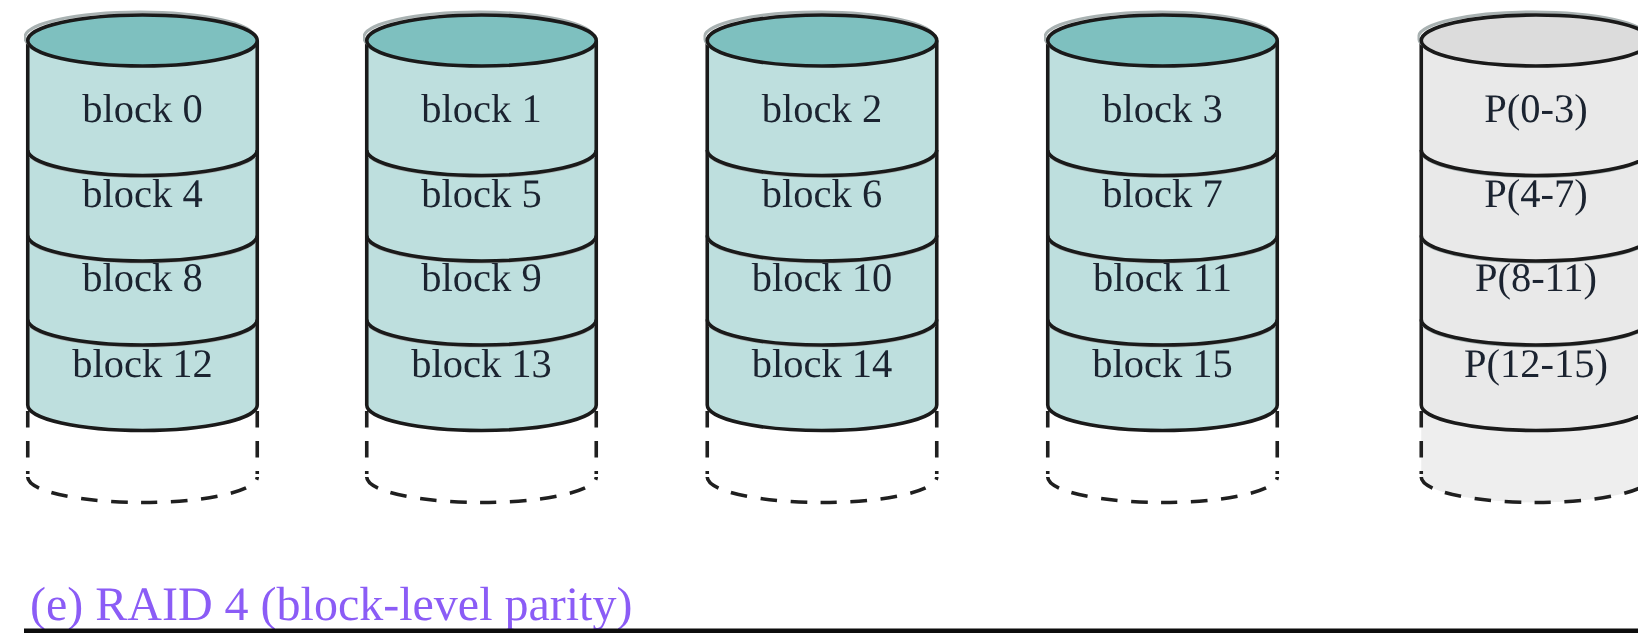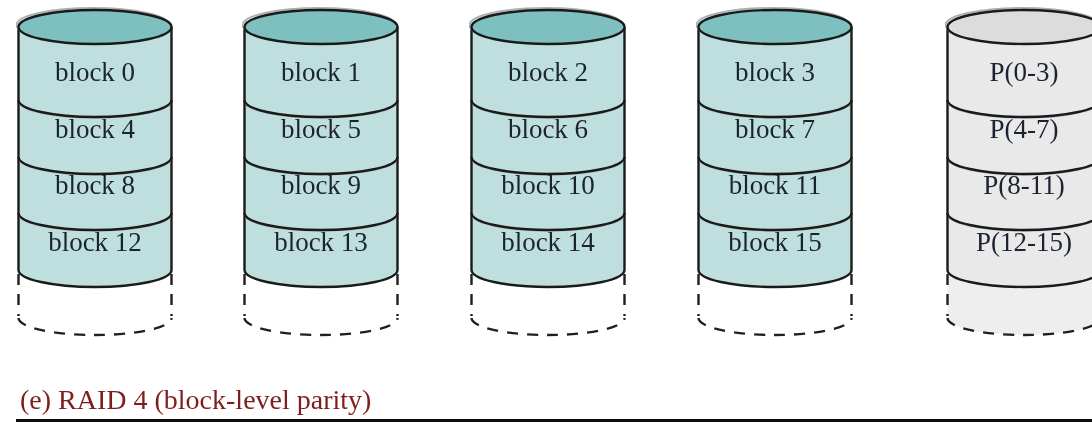--- a/index.html
+++ b/index.html
@@ -21,22 +21,22 @@
   .lbl {
     font-family: "Liberation Serif", serif;
     font-size: 27px;
     fill: #1b2330;
     text-anchor: middle;
   }
   #caption {
     position: absolute;
     left: 4px;
     top: 384px;
-    font-size: 28px;
-    color: #7f1d1d;
+    font-size: 32px;
+    color: #8b5cf6;
     white-space: nowrap;
   }
   #bottom-rule {
     position: absolute;
     left: 0;
     top: 419px;
     width: 1092px;
     height: 3px;
     background: #0d0d0d;
   }

